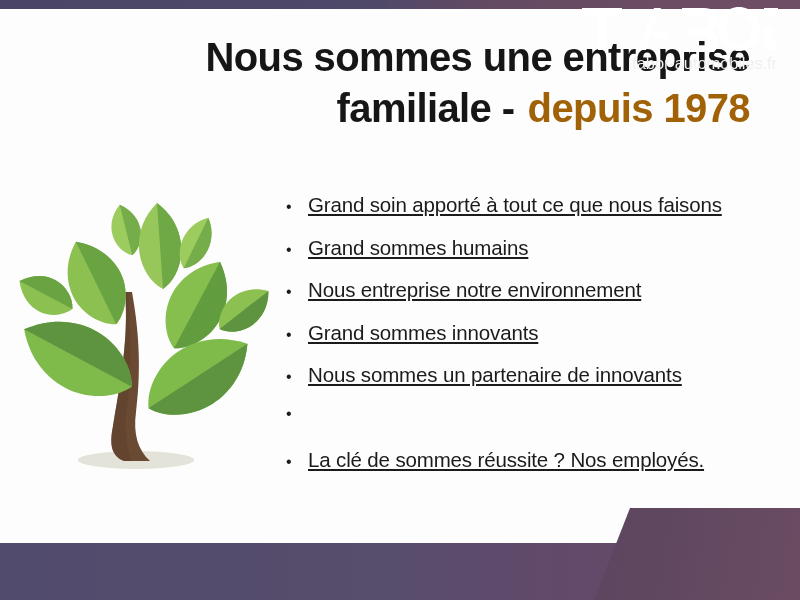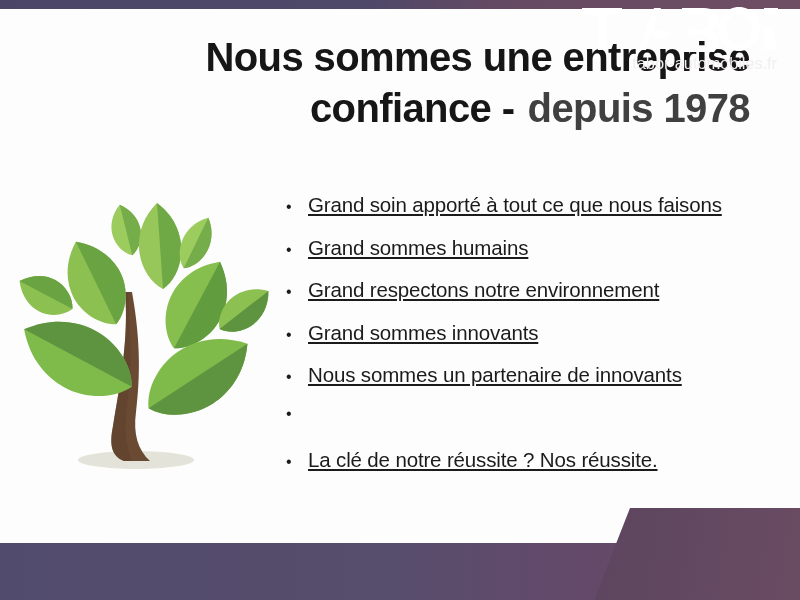--- a/index.html
+++ b/index.html
@@ -77,21 +77,21 @@
     left: 60px;
     top: 32px;
     width: 690px;
     text-align: right;
     font-size: 40px;
     font-weight: bold;
     line-height: 1.28;
     letter-spacing: -0.6px;
     color: #161616;
   }
-  .title .accent { color: #404040; }
+  .title .accent { color: #a16207; }
   .title .l2 { display: block; }
   .title .dash { letter-spacing: 2px; }
 
   
   .bullets {
     position: absolute;
     left: 286px;
     top: 193px;
     width: 500px;
   }
@@ -126,21 +126,21 @@
 </head>
 <body>
 
 <div class="slide">
 
   <div class="top-bar"></div>
 
   <div class="title">
     <span>Nous sommes une entreprise</span>
     <span class="l2">
-      <span>confiance</span>
+      <span>familiale</span>
       <span class="dash">-</span>
       <span class="accent">depuis 1978</span>
     </span>
   </div>
 
   <div class="tree">
     <svg viewBox="0 0 262 300" xmlns="http://www.w3.org/2000/svg" aria-hidden="true">
       <defs>
         <g id="leafshape">
           <path d="M0,-50 C26,-34 34,-14 34,2 C34,22 20,42 0,50 C-20,42 -34,22 -34,2 C-34,-14 -26,-34 0,-50 Z"></path>
@@ -208,40 +208,40 @@
       <span class="bullet-text">Grand soin apporté à tout ce que nous faisons</span>
     </div>
 
     <div class="bullet-row">
       <span class="bullet-dot">•</span>
       <span class="bullet-text">Grand sommes humains</span>
     </div>
 
     <div class="bullet-row">
       <span class="bullet-dot">•</span>
-      <span class="bullet-text">Grand respectons notre environnement</span>
+      <span class="bullet-text">Nous entreprise notre environnement</span>
     </div>
 
     <div class="bullet-row">
       <span class="bullet-dot">•</span>
       <span class="bullet-text">Grand sommes innovants</span>
     </div>
 
     <div class="bullet-row">
       <span class="bullet-dot">•</span>
       <span class="bullet-text">Nous sommes un partenaire de innovants</span>
     </div>
 
     <div class="bullet-row">
       <span class="bullet-dot">•</span>
     </div>
 
     <div class="bullet-row">
       <span class="bullet-dot">•</span>
-      <span class="bullet-text">La clé de notre réussite ? Nos réussite.</span>
+      <span class="bullet-text">La clé de sommes réussite ? Nos employés.</span>
     </div>
 
   </div>
 
   <div class="bottom-band"></div>
 
   <div class="logo-block"></div>
 
   <div class="logo-inner">
     <span class="logo-word">

